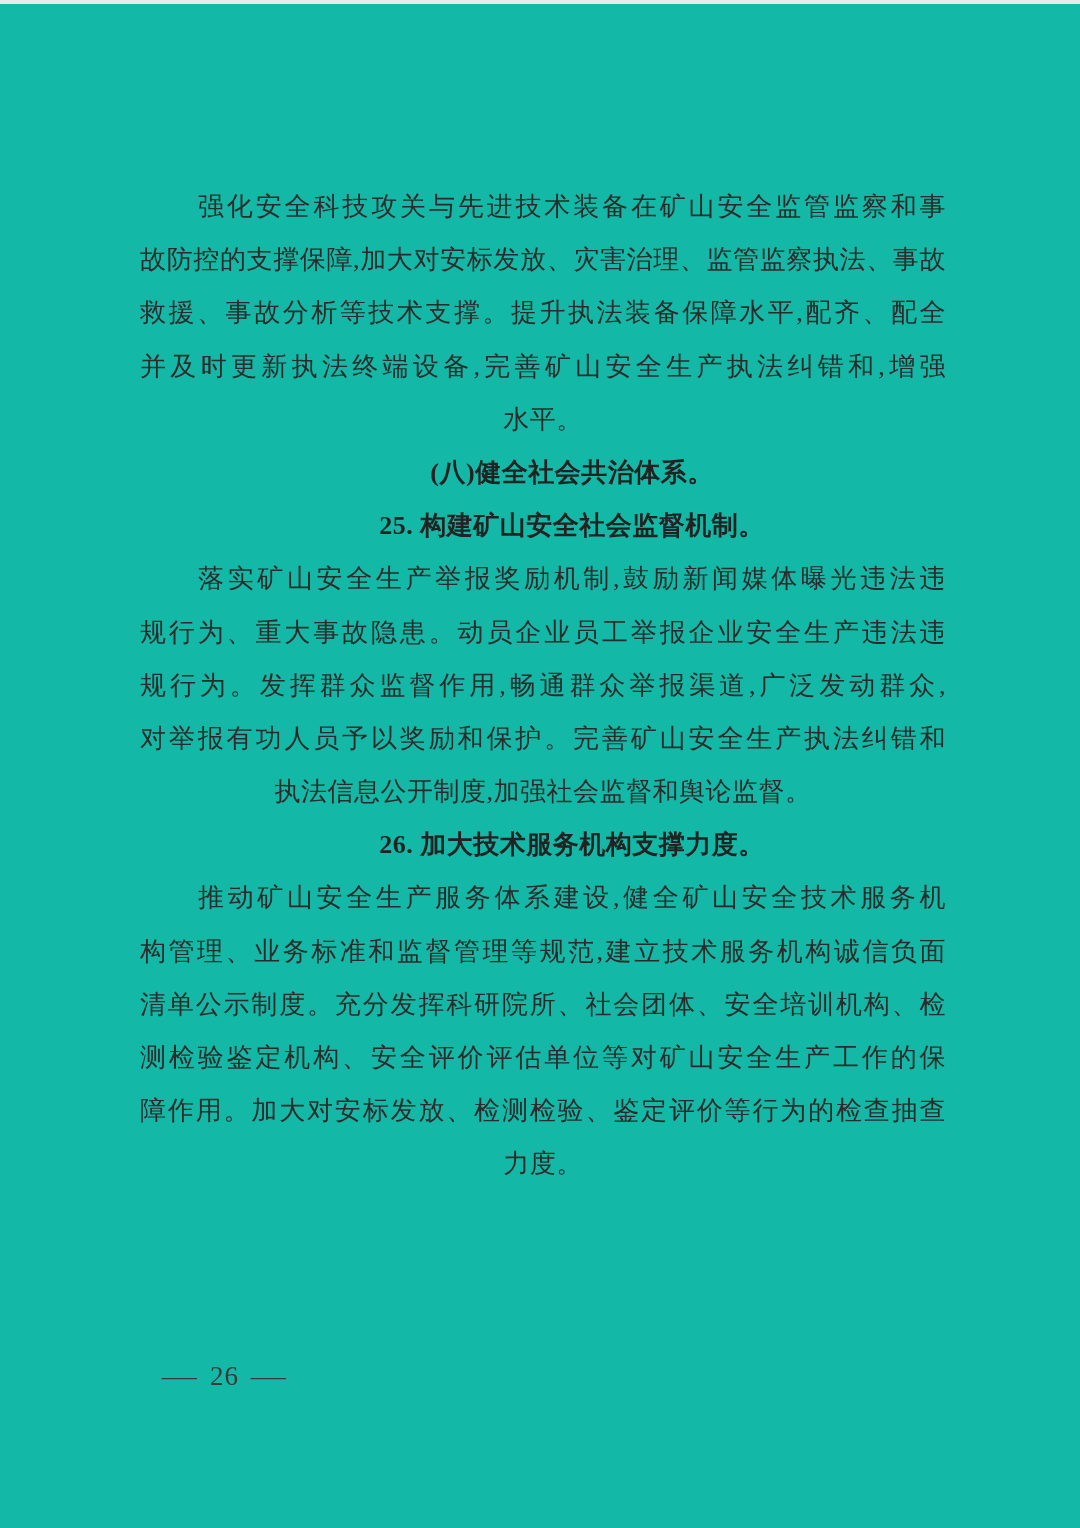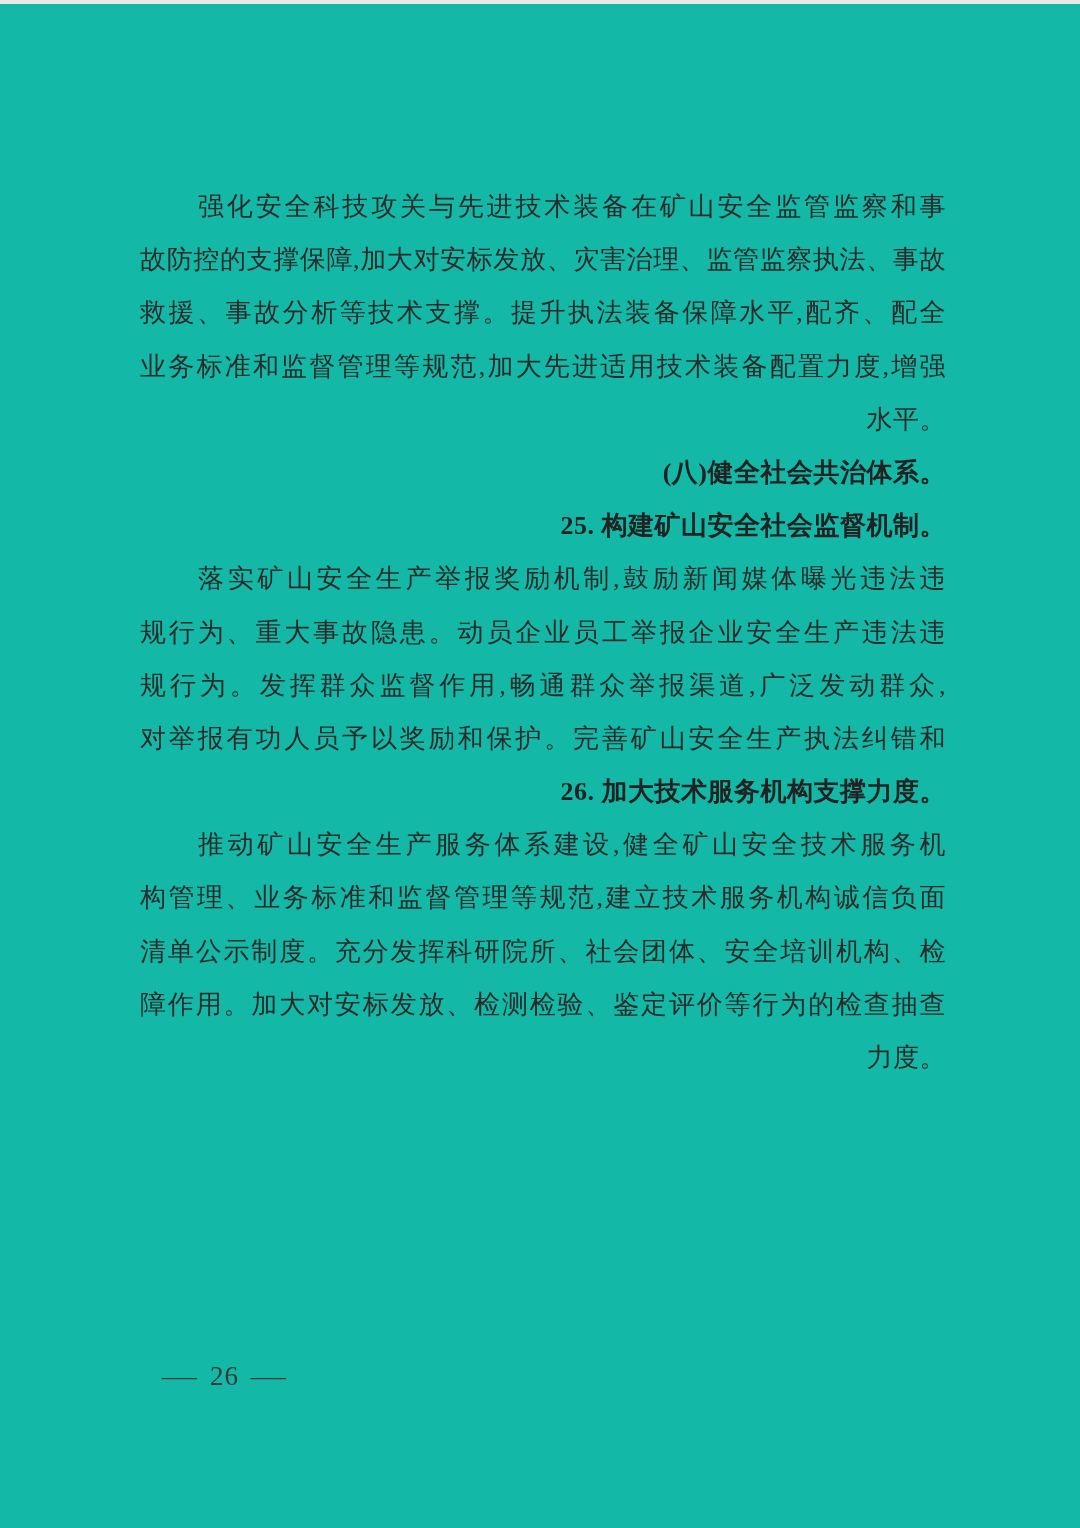--- a/index.html
+++ b/index.html
@@ -22,21 +22,21 @@
     top: 176px;
     width: 806px;
   }
   .line {
     height: 53.2px;
     line-height: 53.2px;
     font-size: 26px;
     color: #2b2b2b;
     letter-spacing: 0.5px;
     overflow: hidden;
-    text-align: right;
+    text-align: center;
   }
   .line.justify {
     text-align: justify;
     text-align-last: justify;
   }
   .line.indent {
     text-indent: 58px;
   }
   .line.bold {
     font-weight: 700;
@@ -61,32 +61,34 @@
 </style>
 </head>
 <body>
 
 <div class="page">
   <div class="content">
 
   <div class="line justify indent">强化安全科技攻关与先进技术装备在矿山安全监管监察和事</div>
       <div class="line justify">故防控的支撑保障,加大对安标发放、灾害治理、监管监察执法、事故</div>
       <div class="line justify">救援、事故分析等技术支撑。提升执法装备保障水平,配齐、配全</div>
-      <div class="line justify">业务标准和监督管理等规范,加大先进适用技术装备配置力度,增强</div>
+      <div class="line justify">并及时更新执法终端设备,完善矿山安全生产执法纠错和,增强</div>
       <div class="line">水平。</div>
       <div class="line indent bold">(八)健全社会共治体系。</div>
       <div class="line indent bold">25. 构建矿山安全社会监督机制。</div>
       <div class="line justify indent">落实矿山安全生产举报奖励机制,鼓励新闻媒体曝光违法违</div>
       <div class="line justify">规行为、重大事故隐患。动员企业员工举报企业安全生产违法违</div>
       <div class="line justify">规行为。发挥群众监督作用,畅通群众举报渠道,广泛发动群众,</div>
       <div class="line justify">对举报有功人员予以奖励和保护。完善矿山安全生产执法纠错和</div>
+      <div class="line">执法信息公开制度,加强社会监督和舆论监督。</div>
       <div class="line indent bold">26. 加大技术服务机构支撑力度。</div>
       <div class="line justify indent">推动矿山安全生产服务体系建设,健全矿山安全技术服务机</div>
       <div class="line justify">构管理、业务标准和监督管理等规范,建立技术服务机构诚信负面</div>
       <div class="line justify">清单公示制度。充分发挥科研院所、社会团体、安全培训机构、检</div>
+      <div class="line justify">测检验鉴定机构、安全评价评估单位等对矿山安全生产工作的保</div>
       <div class="line justify">障作用。加大对安标发放、检测检验、鉴定评价等行为的检查抽查</div>
       <div class="line">力度。</div>
     </div>
   <div class="footer">
     <span class="dash">—</span>
     <span>26</span>
     <span class="dash">—</span>
   </div>
 </div>
 

